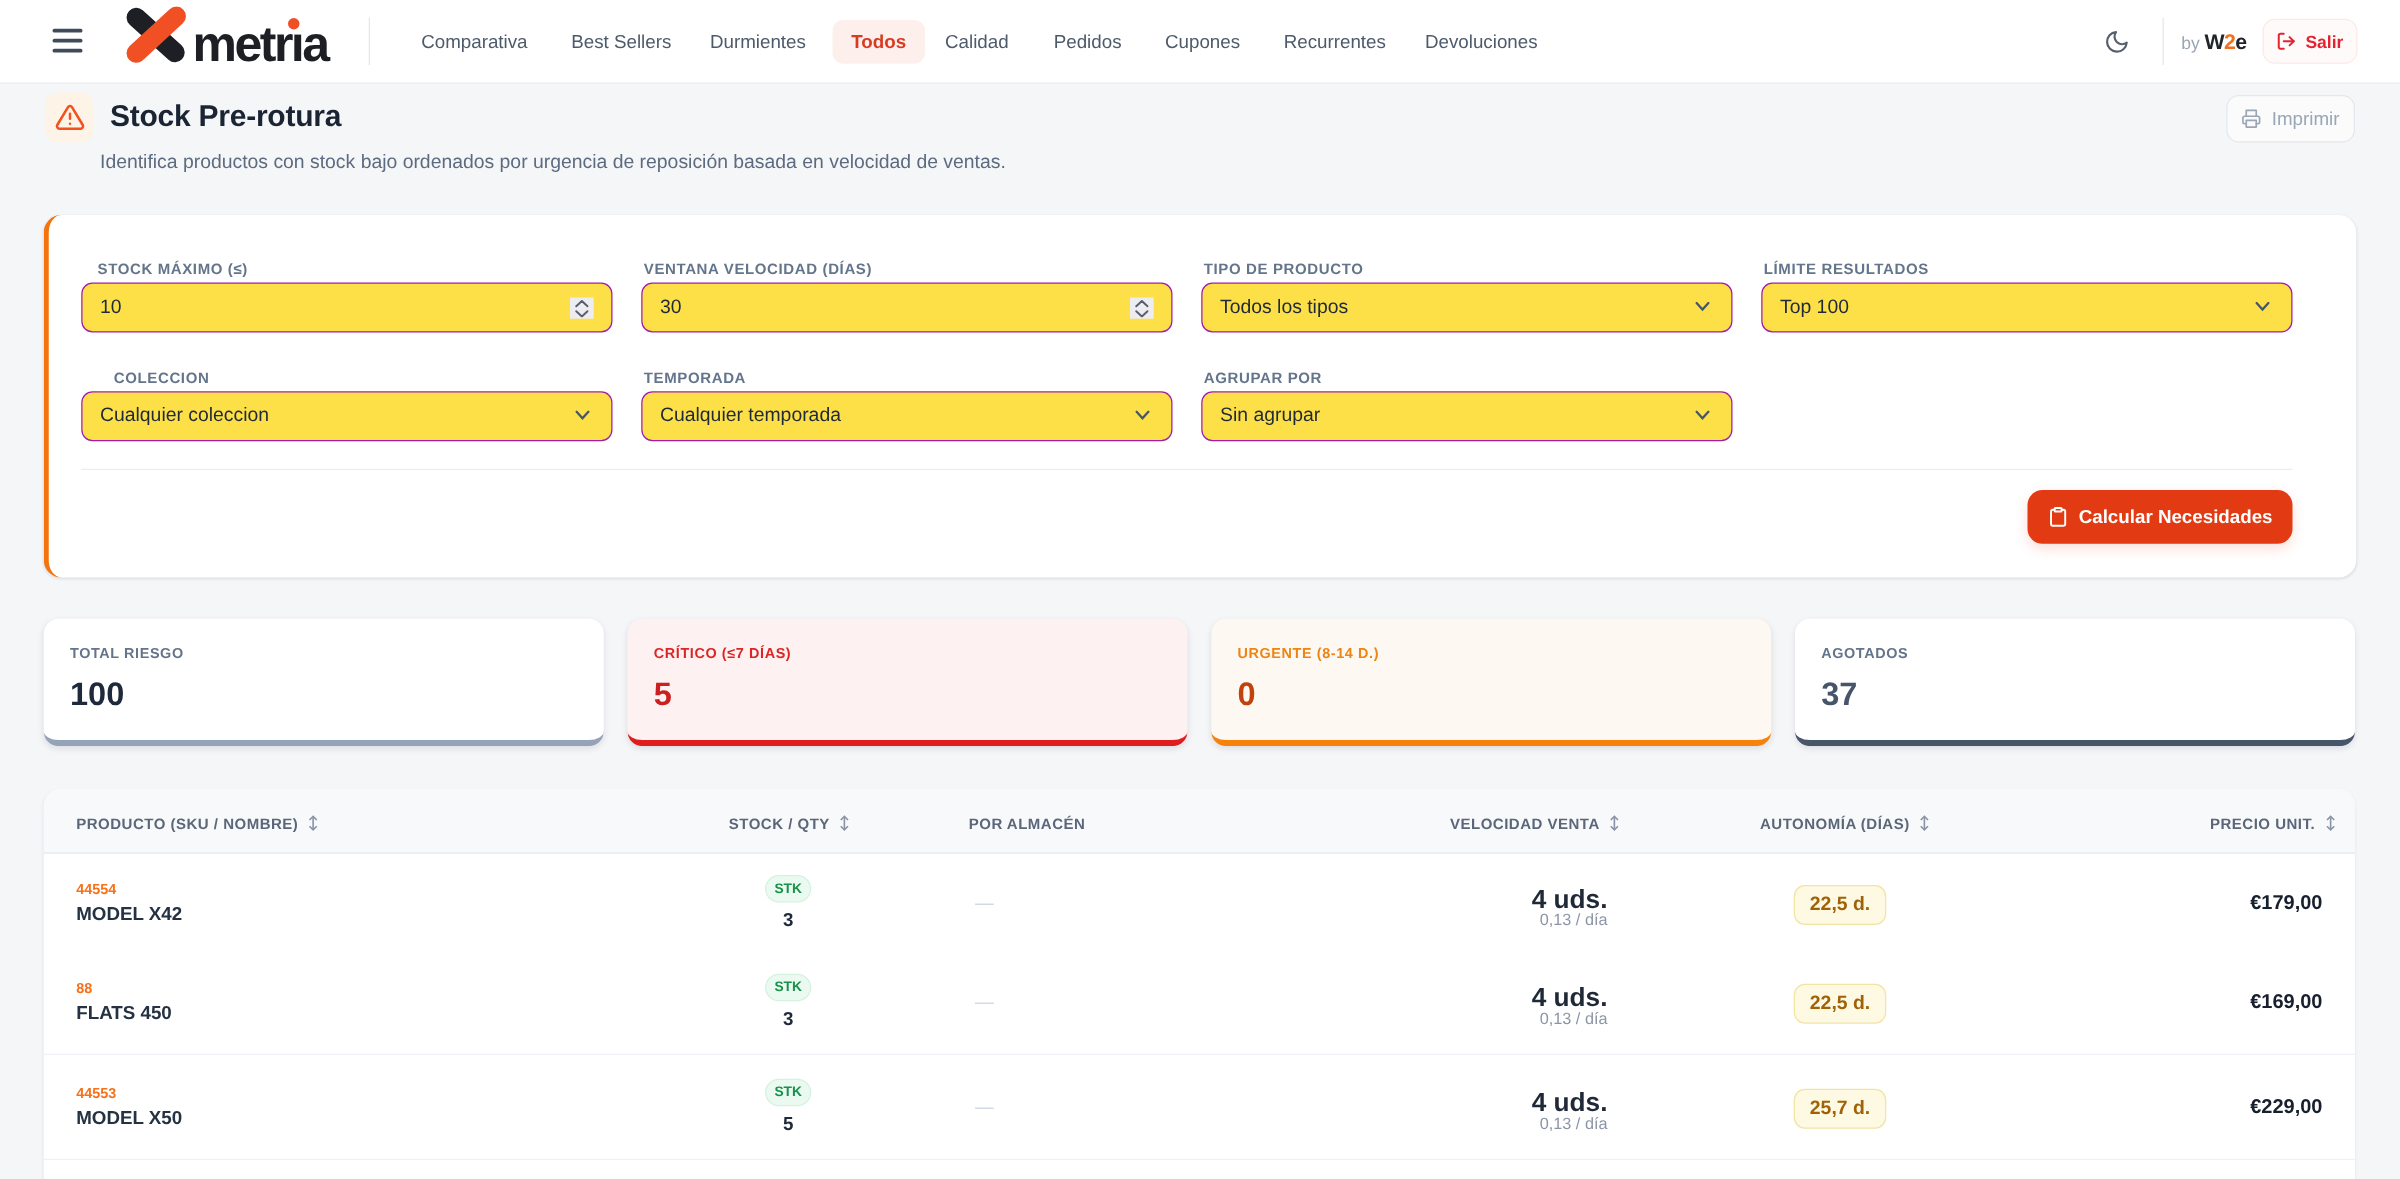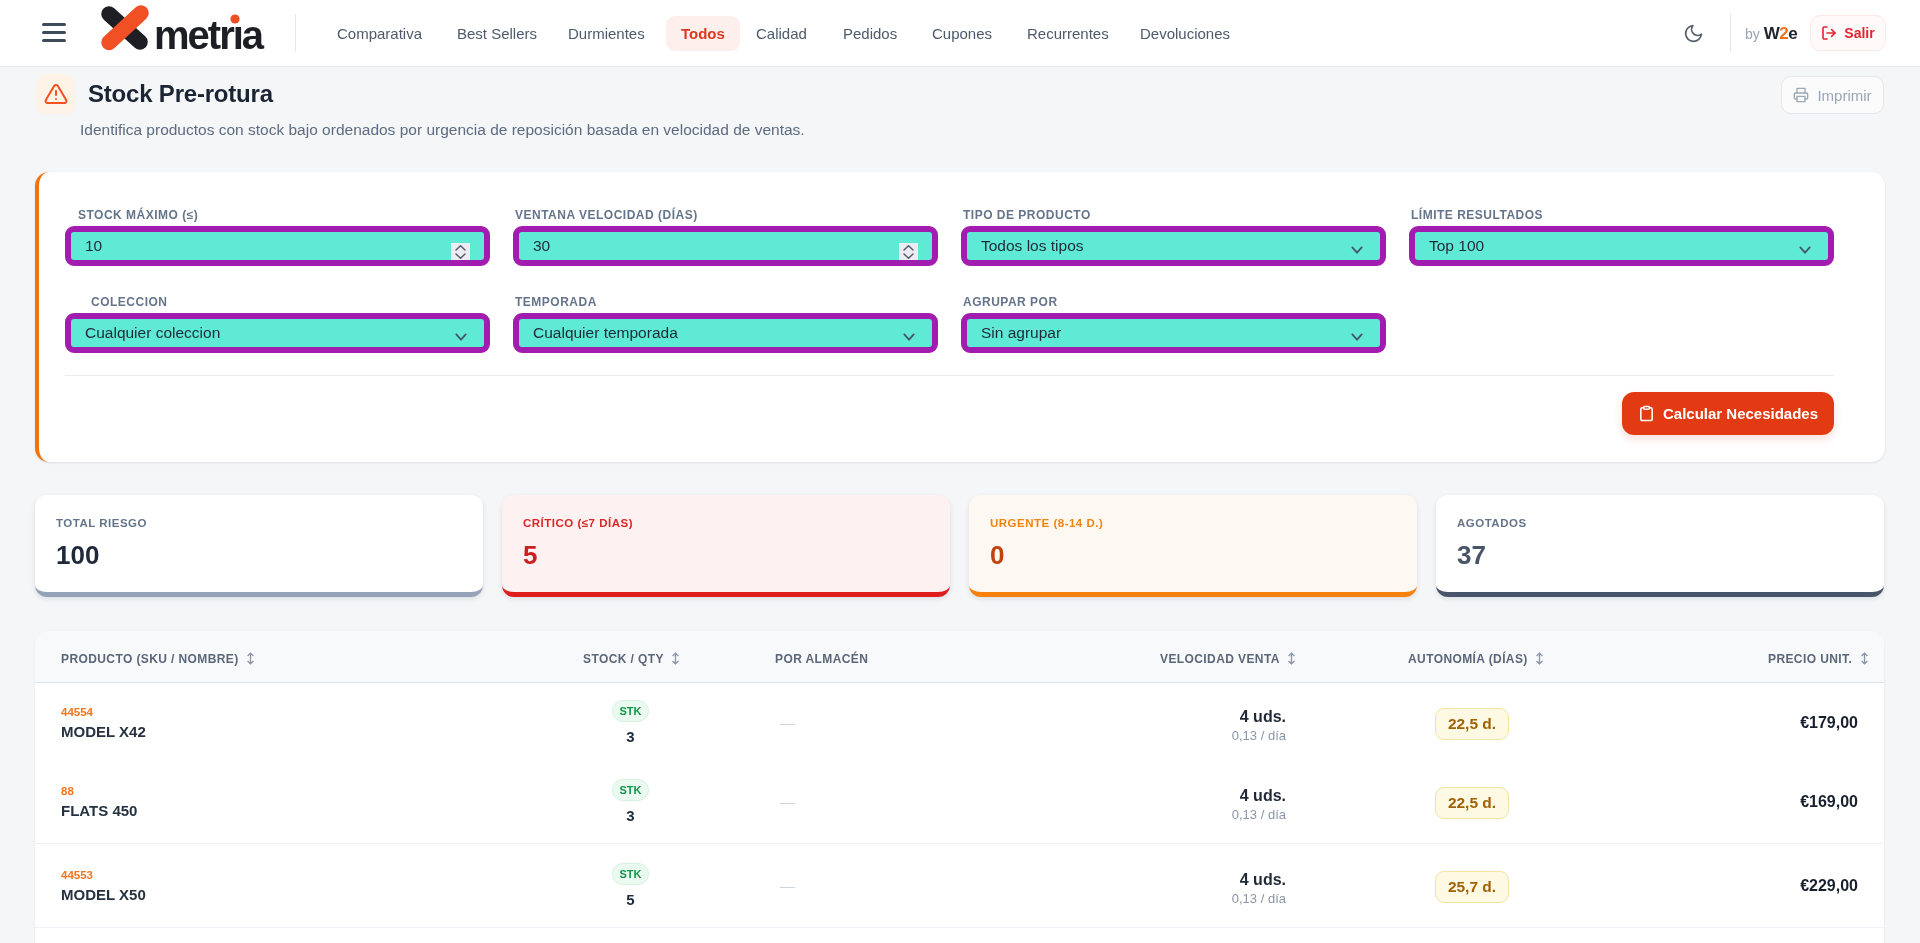--- a/index.html
+++ b/index.html
@@ -25,42 +25,42 @@
 
   
   .warnbox { position:absolute; left:36px; top:74px; width:39px; height:40px; background:#fdf3e7; border-radius:10px; display:flex; align-items:center; justify-content:center; }
   .h1 { position:absolute; left:88px; top:80px; font-size:24px; font-weight:bold; color:#1a2433; letter-spacing:-0.2px; }
   .sub { position:absolute; left:80px; top:121px; font-size:15.5px; color:#5d6b80; }
   .imprimir { position:absolute; left:1781px; top:76px; width:103px; height:38px; background:rgba(255,255,255,0.55); border:1px solid #e4e7ec; border-radius:10px; display:flex; align-items:center; justify-content:center; gap:8px; color:#9aa6b6; font-size:15px; }
 
   
   .fcard { position:absolute; left:35px; top:172px; width:1850px; height:290px; background:#fff; border-radius:14px; border-left:4px solid #f4730c; box-shadow:0 1px 3px rgba(16,24,40,0.07), 0 1px 2px rgba(16,24,40,0.04); }
   .flabel { position:absolute; font-size:12px; font-weight:bold; color:#64748b; letter-spacing:0.5px; }
-  .finput { position:absolute; width:425px; height:40px; background:#5eead4; border:6px solid #a21caf; border-radius:9px; font-size:15.5px; color:#1f2937; display:flex; align-items:center; padding-left:14px; }
+  .finput { position:absolute; width:425px; height:40px; background:#fde047; border:1px solid #a21caf; border-radius:9px; font-size:15.5px; color:#1f2937; display:flex; align-items:center; padding-left:14px; }
   .spinner { position:absolute; right:14px; top:11px; width:19px; height:17px; background:#ececf1; display:flex; align-items:center; justify-content:center; }
   .chev { position:absolute; right:17px; top:14px; }
   .calc-btn { position:absolute; left:1622px; top:392px; width:212px; height:43px; background:#e23a12; border-radius:12px; display:flex; align-items:center; justify-content:center; gap:8px; color:#fff; font-weight:bold; font-size:15px; box-shadow:0 4px 10px rgba(226,58,18,0.16); }
 
   
   .scard { position:absolute; top:495px; width:448px; height:102px; border-radius:12px; background:#fff; box-shadow:0 2px 5px rgba(16,24,40,0.10); }
   .scard .lab { position:absolute; left:21px; top:22px; font-size:11.5px; font-weight:bold; letter-spacing:0.5px; color:#64748b; }
   .scard .num { position:absolute; left:21px; top:45px; font-size:26px; font-weight:bold; color:#1e293b; }
 
   
   .tcard { position:absolute; left:35px; top:631px; width:1849px; height:400px; background:#fff; border-radius:14px 14px 0 0; box-shadow:0 1px 3px rgba(16,24,40,0.07); overflow:hidden; }
   .thead { position:absolute; left:0; top:0; width:1849px; height:52px; background:#f8f9fb; border-bottom:1px solid #dfe3ea; }
   .th { position:absolute; top:21px; font-size:12px; font-weight:bold; color:#5b6779; letter-spacing:0.4px; white-space:nowrap; }
   .sarrow { vertical-align:-2px; margin-left:4px; }
   .trow { position:absolute; left:0; width:1849px; height:81.7px; border-bottom:1px solid #eef1f5; background:#fff; }
   .sku { position:absolute; left:26px; top:23px; font-size:11.5px; font-weight:bold; color:#f4731c; }
   .pname { position:absolute; left:26px; top:40px; font-size:15px; font-weight:bold; color:#253242; }
   .stkpill { position:absolute; left:577px; top:17px; width:37px; height:22px; background:#eafaf1; border:1px solid #d5f2e0; border-radius:11px; font-size:11px; font-weight:bold; color:#179249; display:flex; align-items:center; justify-content:center; }
   .stknum { position:absolute; left:577px; top:45px; width:37px; text-align:center; font-size:15px; font-weight:bold; color:#1e293b; }
   .dash { position:absolute; left:745px; top:31px; color:#cbd5e1; font-size:15px; }
-  .uds { position:absolute; right:598px; top:25px; font-size:16px; font-weight:bold; color:#1f2937; text-align:right; }
+  .uds { position:absolute; right:598px; top:25px; font-size:21px; font-weight:bold; color:#1f2937; text-align:right; }
   .udsday { position:absolute; right:598px; top:45px; font-size:13px; color:#8b95a5; text-align:right; }
   .autpill { position:absolute; left:1400px; top:25px; width:74px; height:32px; background:#fdf9e3; border:1.5px solid #f3e3a5; border-radius:9px; display:flex; align-items:center; justify-content:center; font-size:15.5px; font-weight:bold; color:#a16207; }
   .price { position:absolute; right:26px; top:31px; font-size:16px; font-weight:bold; color:#18202e; text-align:right; }
 </style>
 </head>
 <body>
 
 <div class="nav">
   <div class="burger">
       <span></span>

